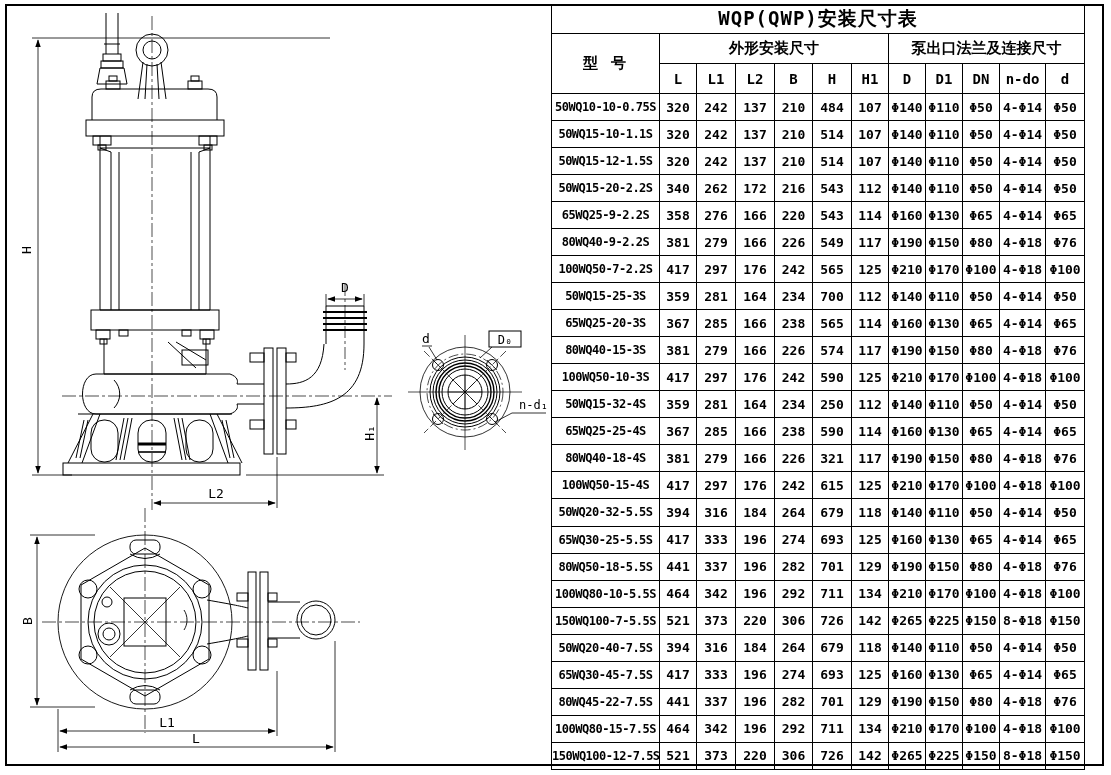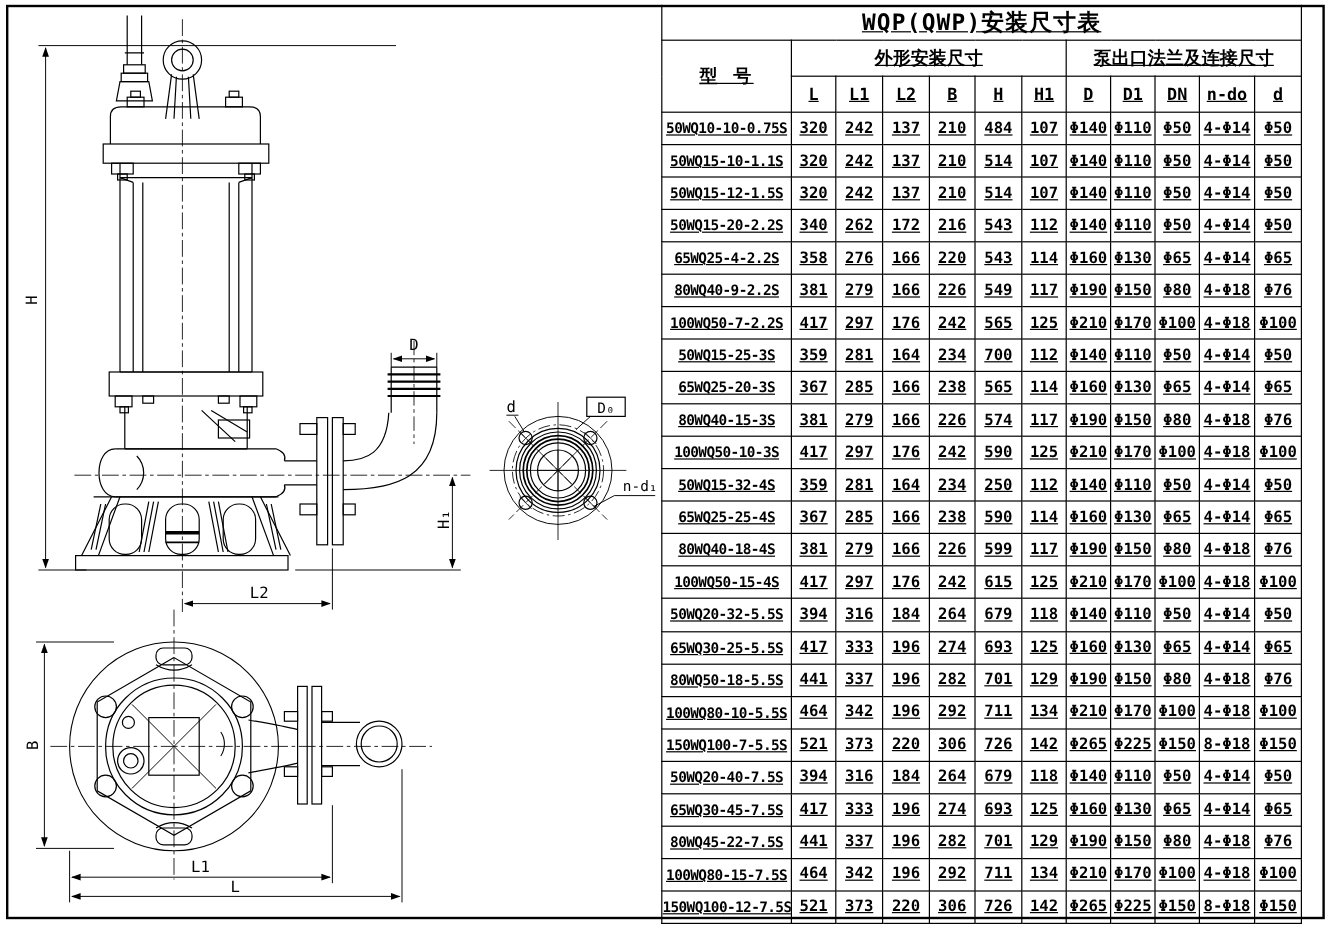--- a/index.html
+++ b/index.html
@@ -7,21 +7,21 @@
     position:relative;width:1111px;height:775px;background:#ffffff;
     font-family:"DejaVu Sans Mono","Liberation Mono",monospace;
     color:#000;overflow:hidden;
   }
   .frame{
     position:absolute;left:5px;top:4px;width:1099px;height:762px;
     border:2px solid #000;box-sizing:border-box;
   }
   .drawing-svg{position:absolute;left:0;top:0;width:551px;height:775px;}
   
-  .dim-table-wrap{position:absolute;left:551px;top:4px;width:533px;height:766px;text-decoration:underline;}
+  .dim-table-wrap{position:absolute;left:551px;top:4px;width:533px;height:766px;}
   table.dim{
     border-collapse:collapse;table-layout:fixed;width:533px;height:766px;
     font-weight:bold;
   }
   table.dim th,table.dim td{
     border:1.2px solid #000;text-align:center;vertical-align:middle;
     padding:0;white-space:nowrap;overflow:hidden;
   }
   tr.title-row td{height:29px;font-size:19px;letter-spacing:1px;border-top:none;}
   tr.group-row th{height:29px;font-size:15px;}
@@ -336,21 +336,21 @@
             <td>216</td>
             <td>543</td>
             <td>112</td>
             <td>Φ140</td>
             <td>Φ110</td>
             <td>Φ50</td>
             <td>4-Φ14</td>
             <td>Φ50</td>
           </tr>
           <tr>
-            <td class="model">65WQ25-4-2.2S</td>
+            <td class="model">65WQ25-9-2.2S</td>
             <td>358</td>
             <td>276</td>
             <td>166</td>
             <td>220</td>
             <td>543</td>
             <td>114</td>
             <td>Φ160</td>
             <td>Φ130</td>
             <td>Φ65</td>
             <td>4-Φ14</td>
@@ -467,21 +467,21 @@
             <td>Φ65</td>
             <td>4-Φ14</td>
             <td>Φ65</td>
           </tr>
           <tr>
             <td class="model">80WQ40-18-4S</td>
             <td>381</td>
             <td>279</td>
             <td>166</td>
             <td>226</td>
-            <td>599</td>
+            <td>321</td>
             <td>117</td>
             <td>Φ190</td>
             <td>Φ150</td>
             <td>Φ80</td>
             <td>4-Φ18</td>
             <td>Φ76</td>
           </tr>
           <tr>
             <td class="model">100WQ50-15-4S</td>
             <td>417</td>

